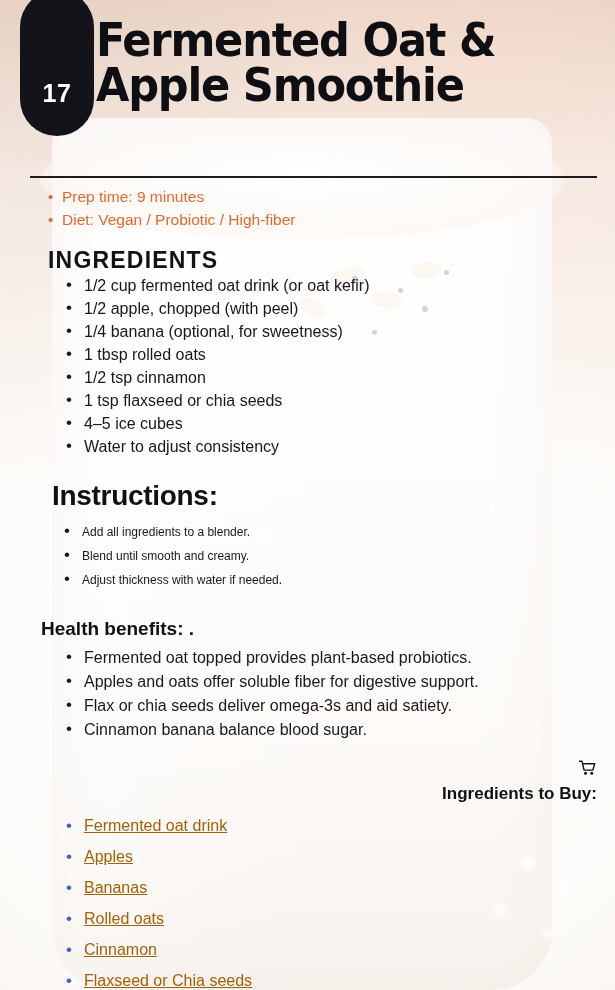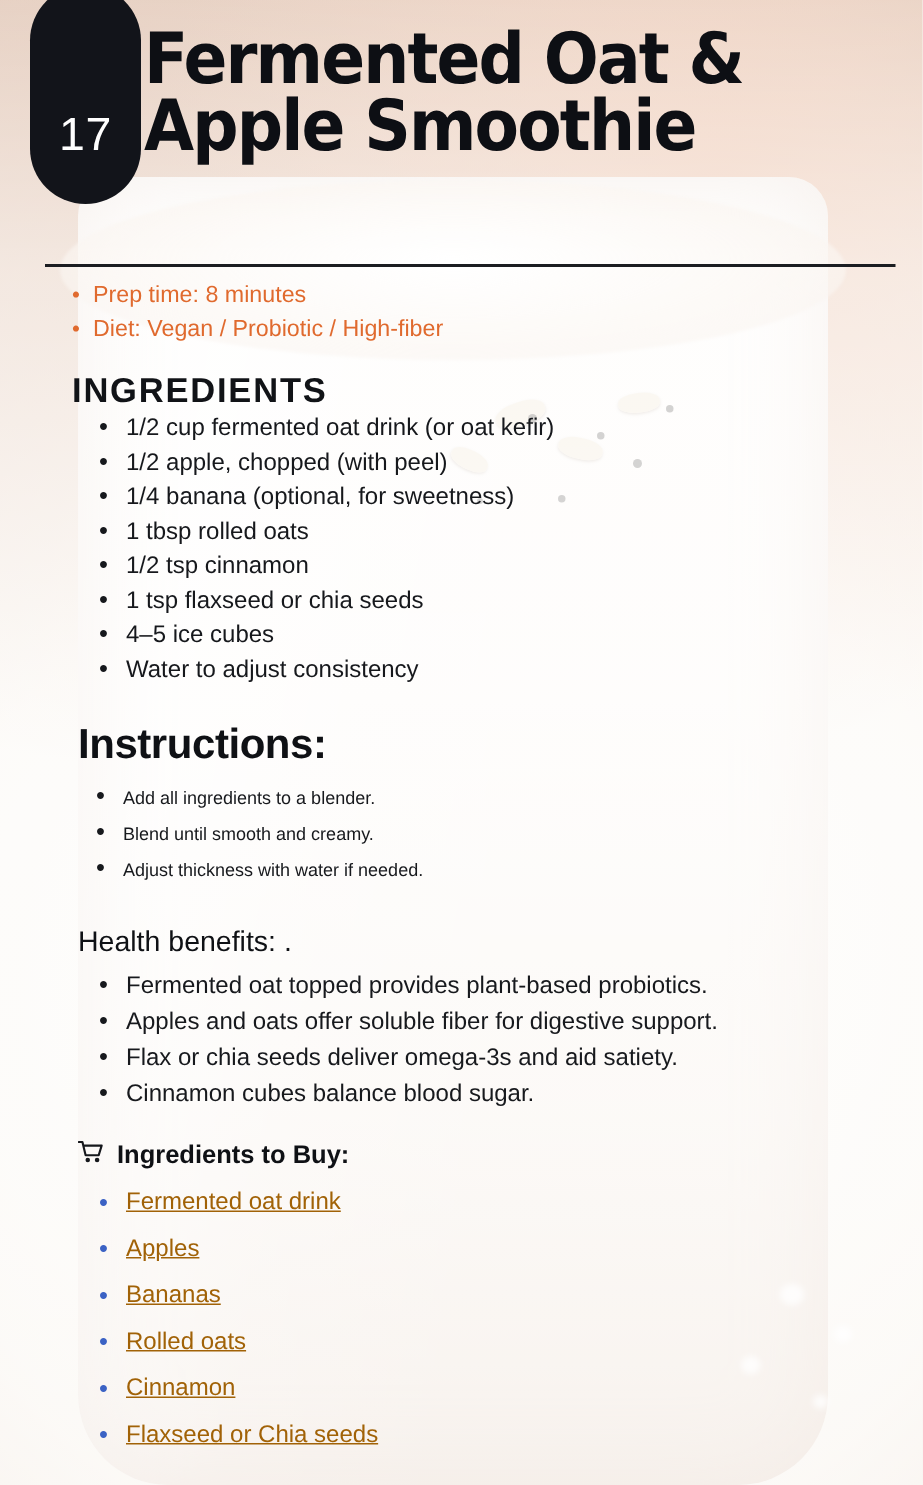--- a/index.html
+++ b/index.html
@@ -92,22 +92,22 @@
     background: #12141a;
     border-radius: 37px;
     color: #ffffff;
     display: flex;
     align-items: flex-end;
     justify-content: center;
     padding-bottom: 28px;
     box-sizing: border-box;
   }
   .badge-num {
-    font-size: 31px;
-    font-weight: normal;
+    font-size: 25px;
+    font-weight: bold;
     letter-spacing: 0.5px;
   }
   .title {
     position: absolute;
     left: 96px;
     top: 18px;
     width: 510px;
     color: #0d0f14;
     font-size: 47px;
     line-height: 0.95;
@@ -201,47 +201,48 @@
   .step-list li::before {
     content: "•";
     position: absolute;
     left: 4px;
     top: -1px;
     font-size: 17px;
   }
 
   .h-benefits {
     font-size: 19px;
-    font-weight: normal;
-    margin: 26px 0 6px 18px;
+    font-weight: bold;
+    margin: 26px 0 6px 7px;
     color: #0f1115;
   }
   .benefit-list li {
     position: relative;
     font-size: 16px;
     line-height: 24px;
     padding-left: 24px;
     margin-left: 26px;
   }
   .benefit-list li::before {
     content: "•";
     position: absolute;
     left: 6px;
     top: -1px;
     font-size: 17px;
   }
 
   .h-buy {
     display: flex;
-    align-items: flex-start;
+    align-items: flex-end;
     gap: 8px;
     font-size: 17px;
     font-weight: bold;
     margin: 18px 0 6px 18px;
     color: #0f1115;
+    flex-direction: column;
   }
   .cart-icon {
     display: inline-block;
     width: 18px;
     height: 16px;
     flex: 0 0 auto;
   }
   .buy-list li {
     position: relative;
     font-size: 16px;
@@ -299,21 +300,21 @@
       <span class="title-line">Fermented Oat &amp;</span>
       <span class="title-line">Apple Smoothie</span>
     </div>
   </div>
 
   <div class="divider"></div>
 
   <div class="content">
 
     <ul class="meta-list">
-      <li>Prep time: 8 minutes</li>
+      <li>Prep time: 9 minutes</li>
       <li>Diet: Vegan / Probiotic / High-fiber</li>
     </ul>
 
     <div class="h-ingredients">INGREDIENTS</div>
     <ul class="ing-list">
       <li>1/2 cup fermented oat drink (or oat kefir)</li>
       <li>1/2 apple, chopped (with peel)</li>
       <li>1/4 banana (optional, for sweetness)</li>
       <li>1 tbsp rolled oats</li>
       <li>1/2 tsp cinnamon</li>
@@ -327,21 +328,21 @@
       <li>Add all ingredients to a blender.</li>
       <li>Blend until smooth and creamy.</li>
       <li>Adjust thickness with water if needed.</li>
     </ul>
 
     <div class="h-benefits">Health benefits: .</div>
     <ul class="benefit-list">
       <li>Fermented oat topped provides plant-based probiotics.</li>
       <li>Apples and oats offer soluble fiber for digestive support.</li>
       <li>Flax or chia seeds deliver omega-3s and aid satiety.</li>
-      <li>Cinnamon cubes balance blood sugar.</li>
+      <li>Cinnamon banana balance blood sugar.</li>
     </ul>
 
     <div class="h-buy">
       <span class="cart-icon">
         <svg viewBox="0 0 20 18" width="18" height="16" aria-hidden="true">
           <path d="M0.5 1.5 H3.2 L5.6 11.4 H15.4 L17.6 4.2 H4.4" fill="none" stroke="#15171b" stroke-width="1.6" stroke-linejoin="round" stroke-linecap="round"></path>
           <circle cx="7.2" cy="15" r="1.7" fill="#15171b"></circle>
           <circle cx="14.2" cy="15" r="1.7" fill="#15171b"></circle>
         </svg>
       </span>

